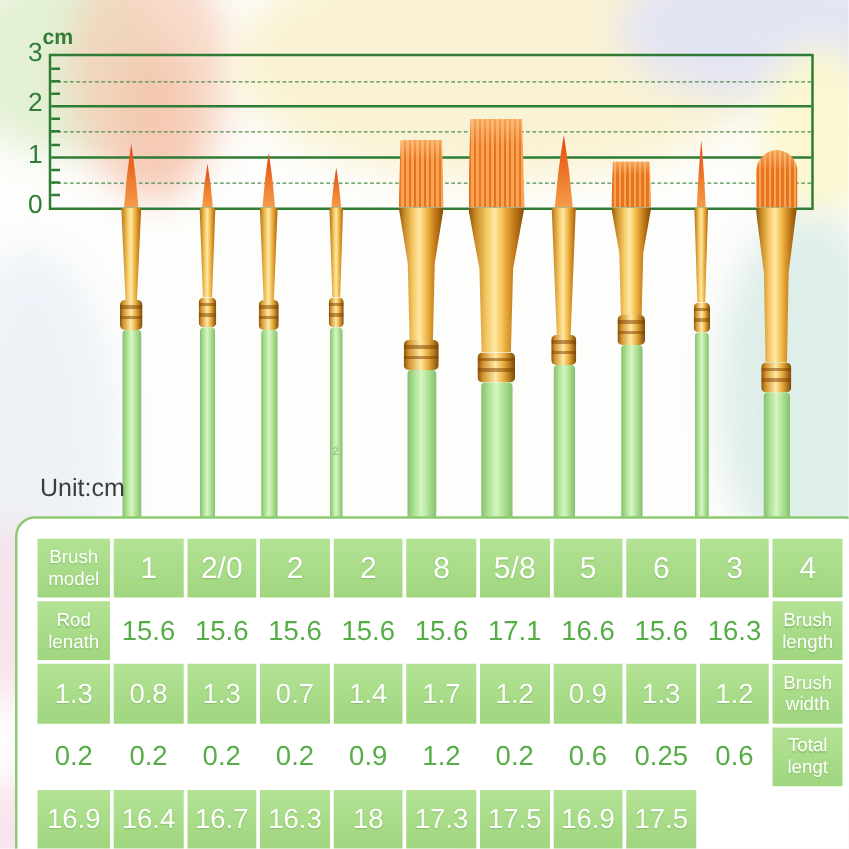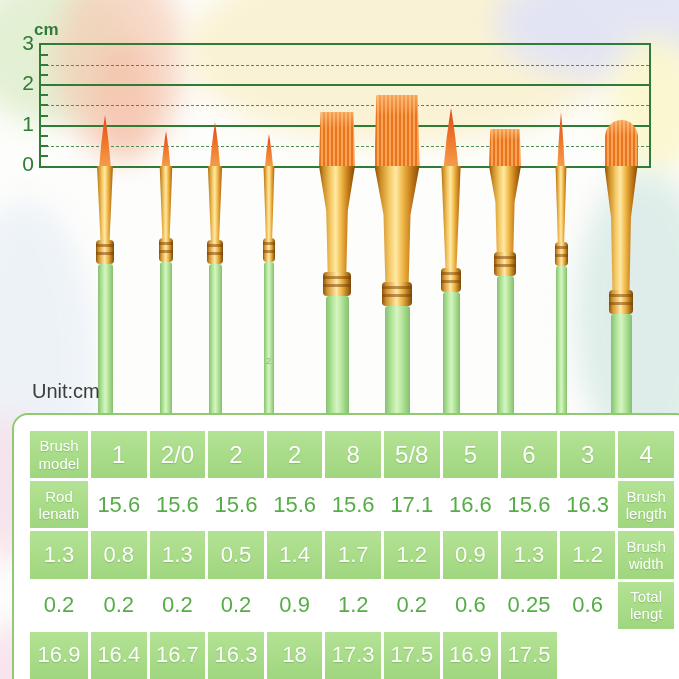--- a/index.html
+++ b/index.html
@@ -180,21 +180,21 @@
       <div class="cell white val">15.6</div>
       <div class="cell white val">15.6</div>
       <div class="cell white val">17.1</div>
       <div class="cell white val">16.6</div>
       <div class="cell white val">15.6</div>
       <div class="cell white val">16.3</div>
       <div class="cell green rowhead">Brush length</div>
       <div class="cell green val">1.3</div>
       <div class="cell green val">0.8</div>
       <div class="cell green val">1.3</div>
-      <div class="cell green val">0.5</div>
+      <div class="cell green val">0.7</div>
       <div class="cell green val">1.4</div>
       <div class="cell green val">1.7</div>
       <div class="cell green val">1.2</div>
       <div class="cell green val">0.9</div>
       <div class="cell green val">1.3</div>
       <div class="cell green val">1.2</div>
       <div class="cell green rowhead">Brush width</div>
       <div class="cell white val">0.2</div>
       <div class="cell white val">0.2</div>
       <div class="cell white val">0.2</div>

